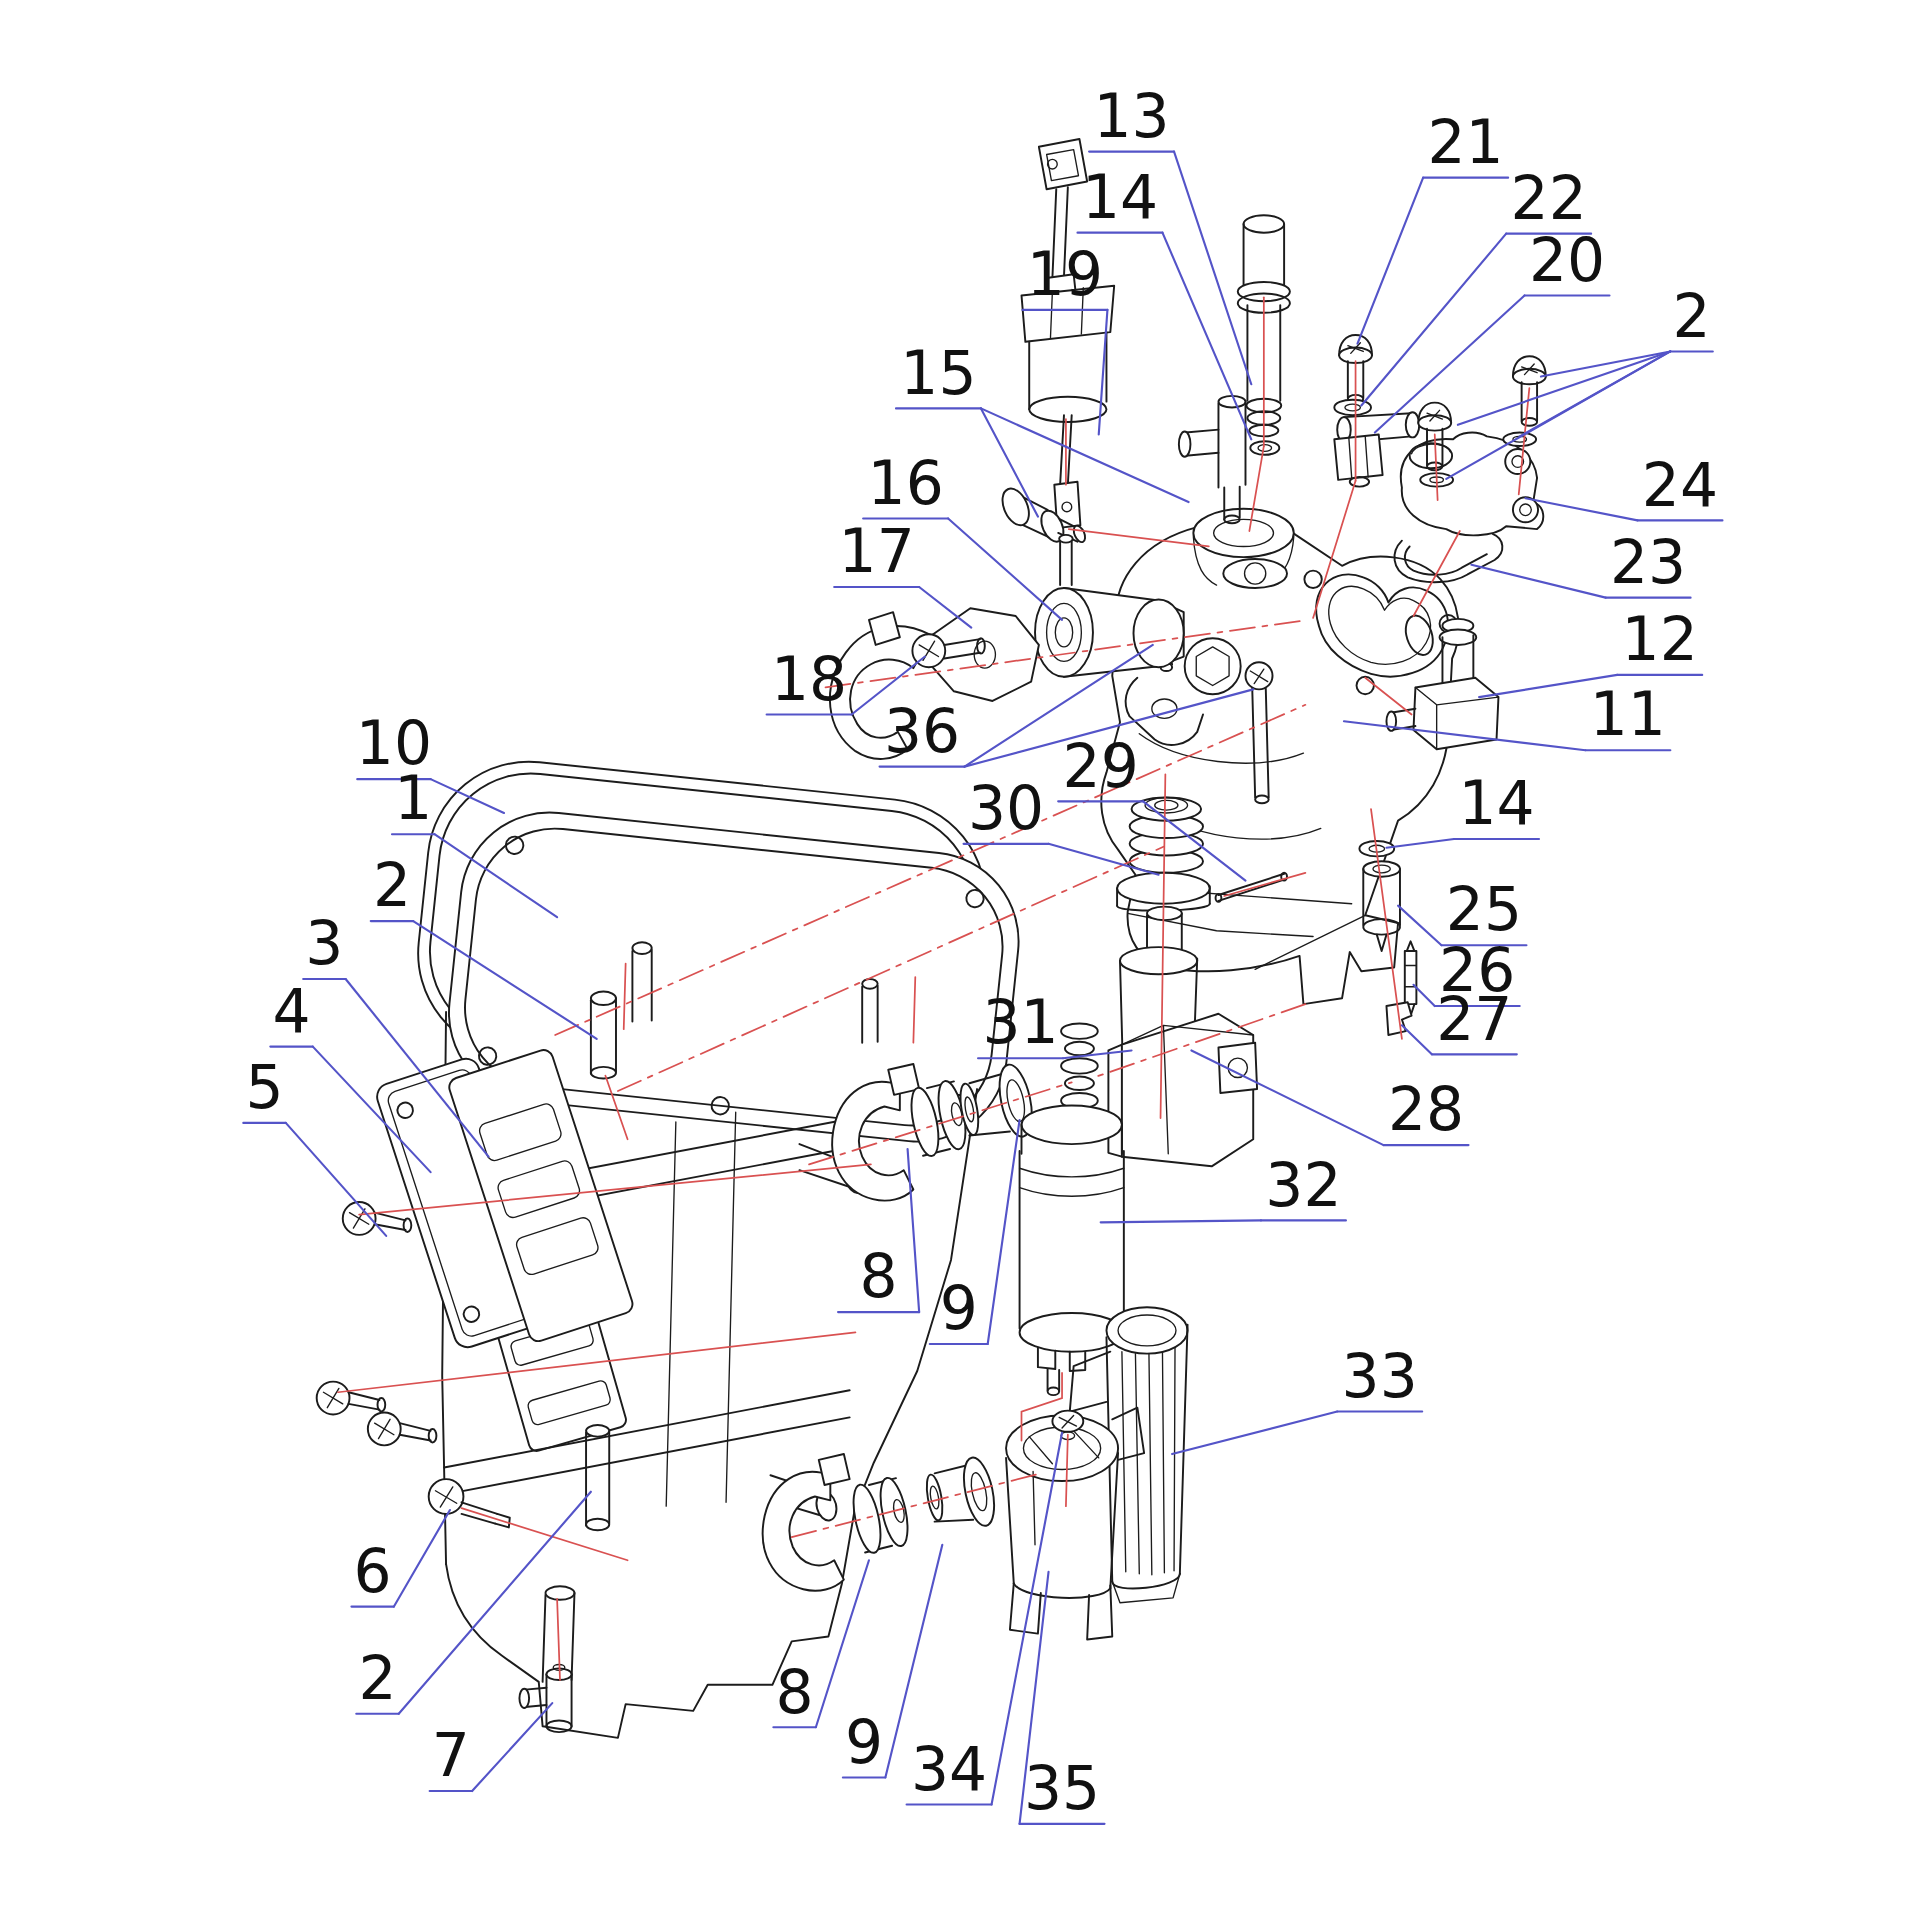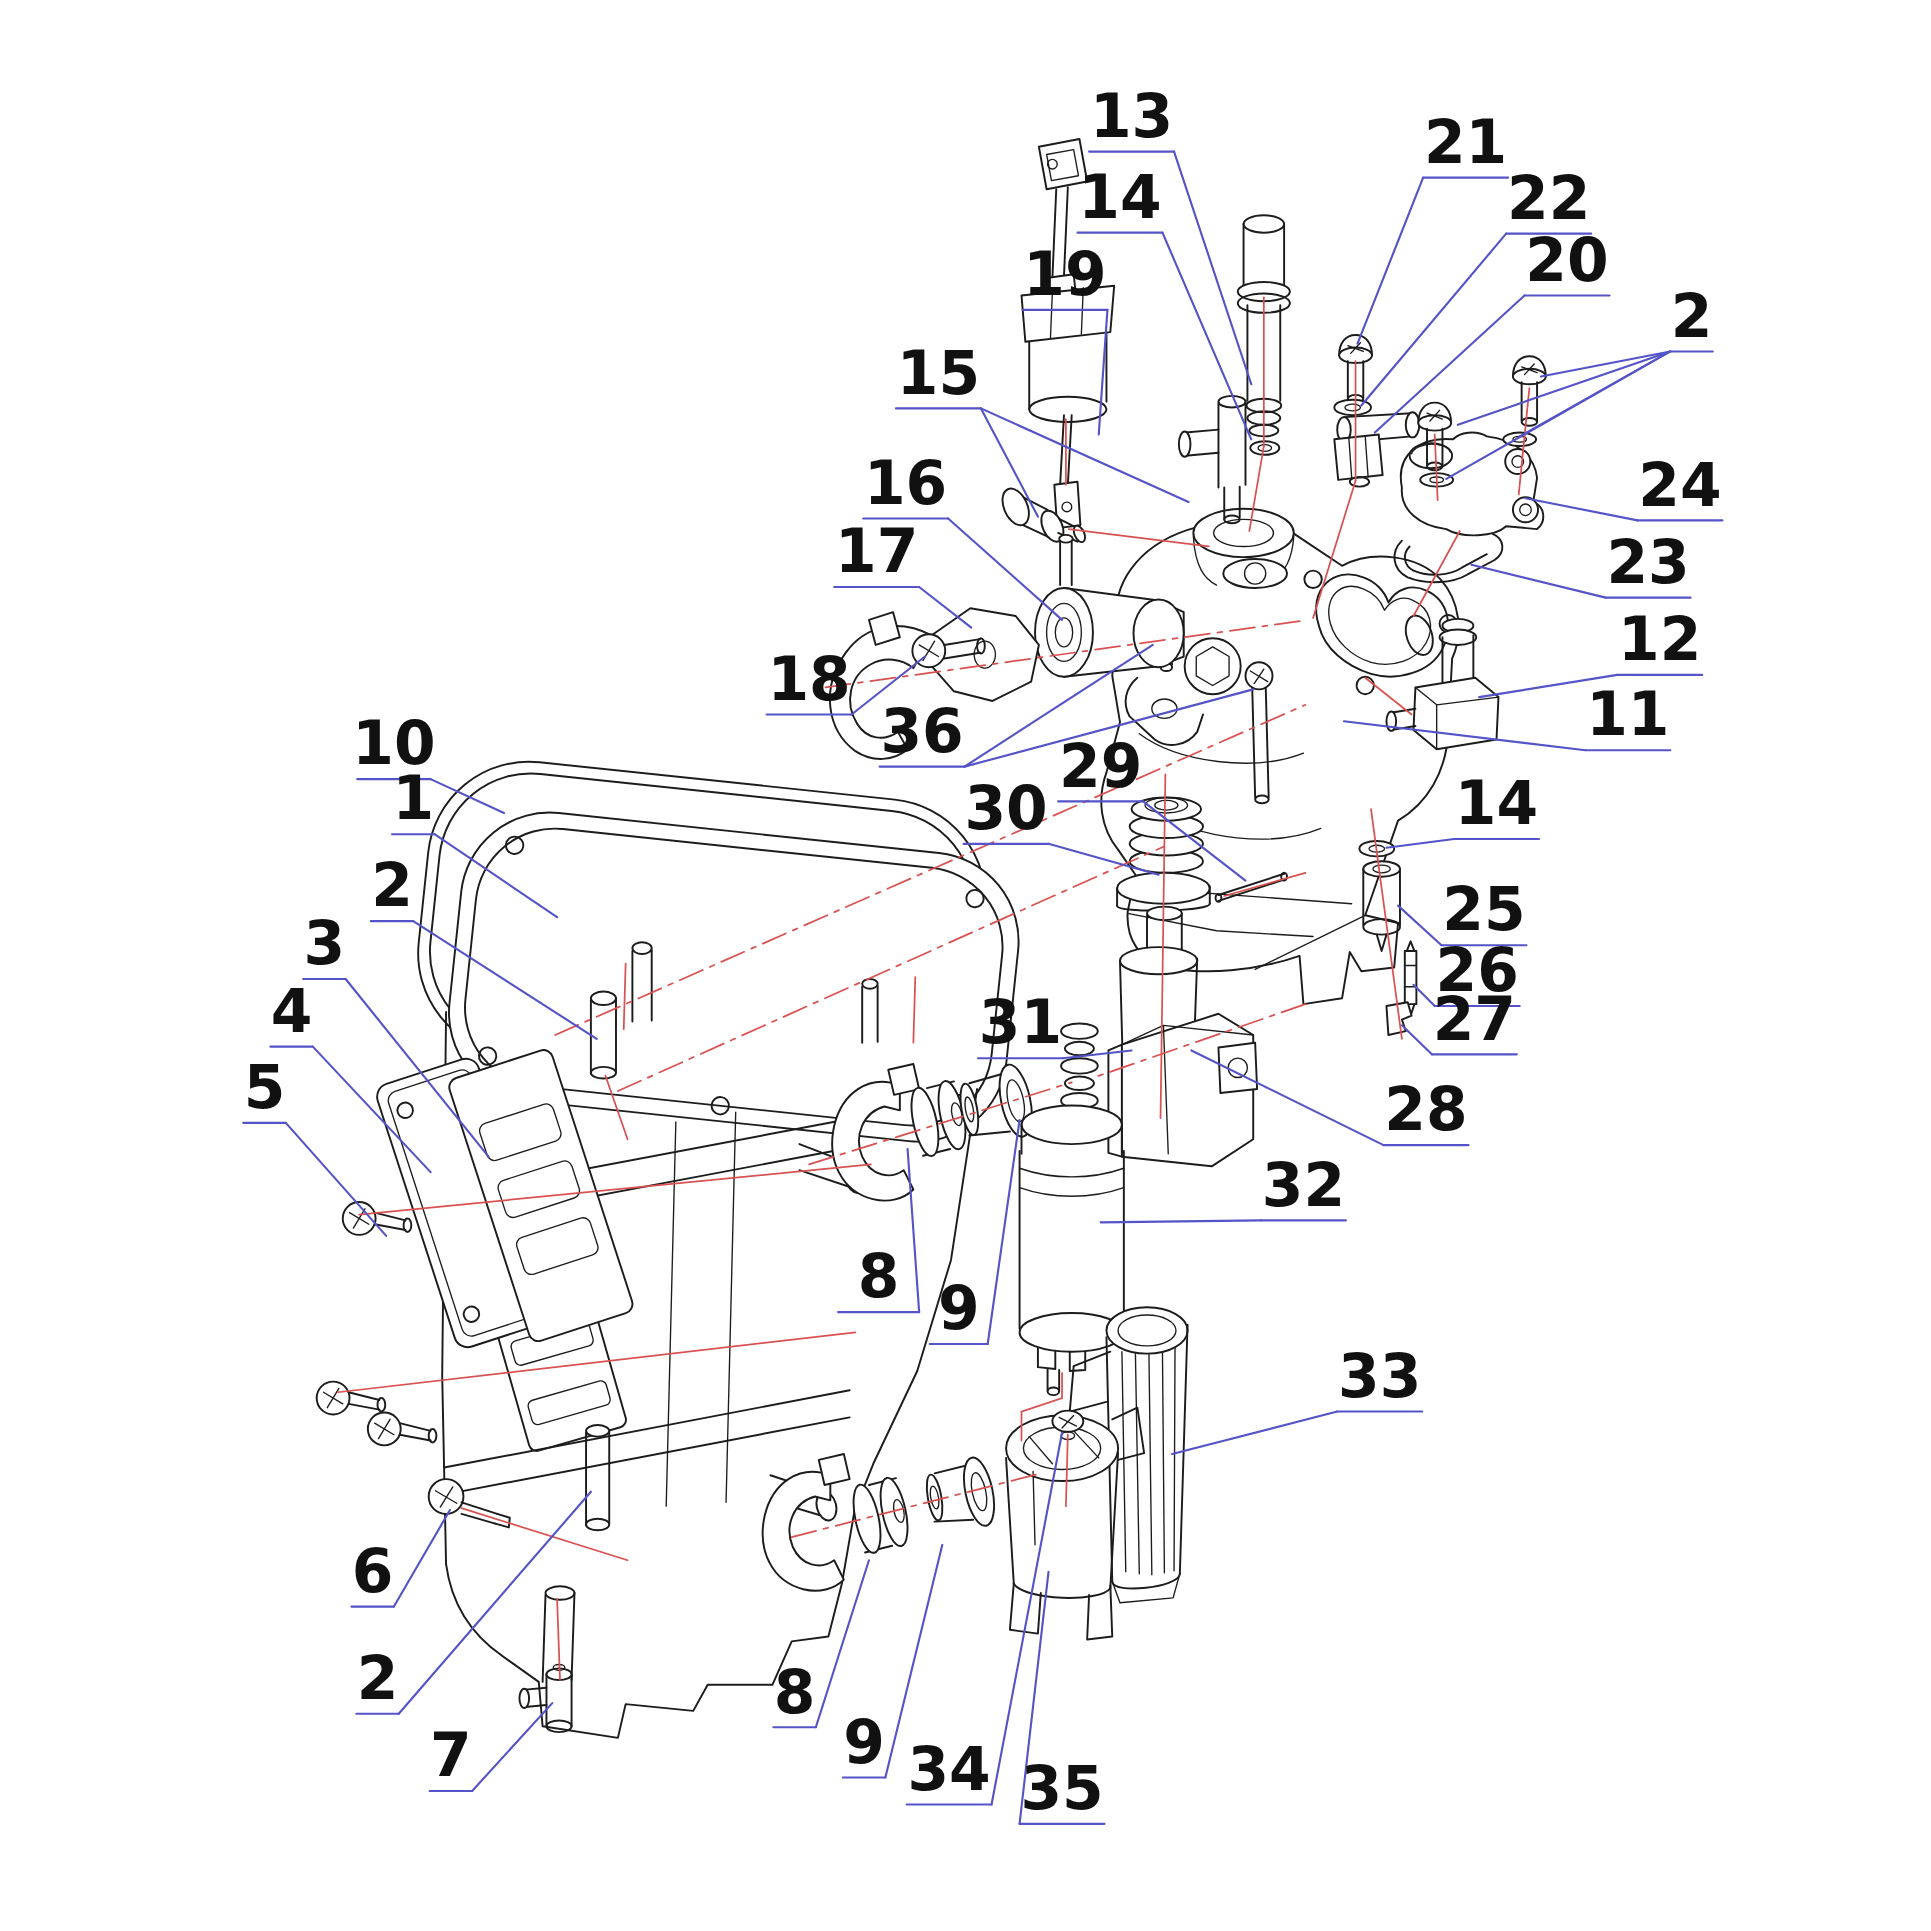--- a/index.html
+++ b/index.html
@@ -1,16 +1,16 @@
 <!DOCTYPE html>
 <html><head>
 <meta charset="utf-8">
 <style>
   html,body{margin:0;padding:0;background:#fff;}
-  .stage{position:relative;width:1931px;height:1931px;background:#ffffff;overflow:hidden;font-weight:bold;}
+  .stage{position:relative;width:1931px;height:1931px;background:#ffffff;overflow:hidden;}
   svg{position:absolute;left:0;top:0;}
   .k{fill:none;stroke:#1c1c1c;stroke-width:2;stroke-linecap:round;stroke-linejoin:round;}
   .kf{fill:#ffffff;stroke:#1c1c1c;stroke-width:2;stroke-linecap:round;stroke-linejoin:round;}
   .kt{fill:none;stroke:#1c1c1c;stroke-width:1.4;stroke-linecap:round;stroke-linejoin:round;}
   .lbl{font-family:"DejaVu Sans","Liberation Sans",sans-serif;font-size:62px;fill:#111;text-anchor:middle;}
   .ldr{fill:none;stroke:#5454c8;stroke-width:2.2;stroke-linecap:round;}
   .axs{fill:none;stroke:#d95151;stroke-width:1.8;stroke-linecap:round;}
   .axd{fill:none;stroke:#d95151;stroke-width:1.8;stroke-linecap:round;stroke-dasharray:26 8 5 8;}
 </style>
 </head>

